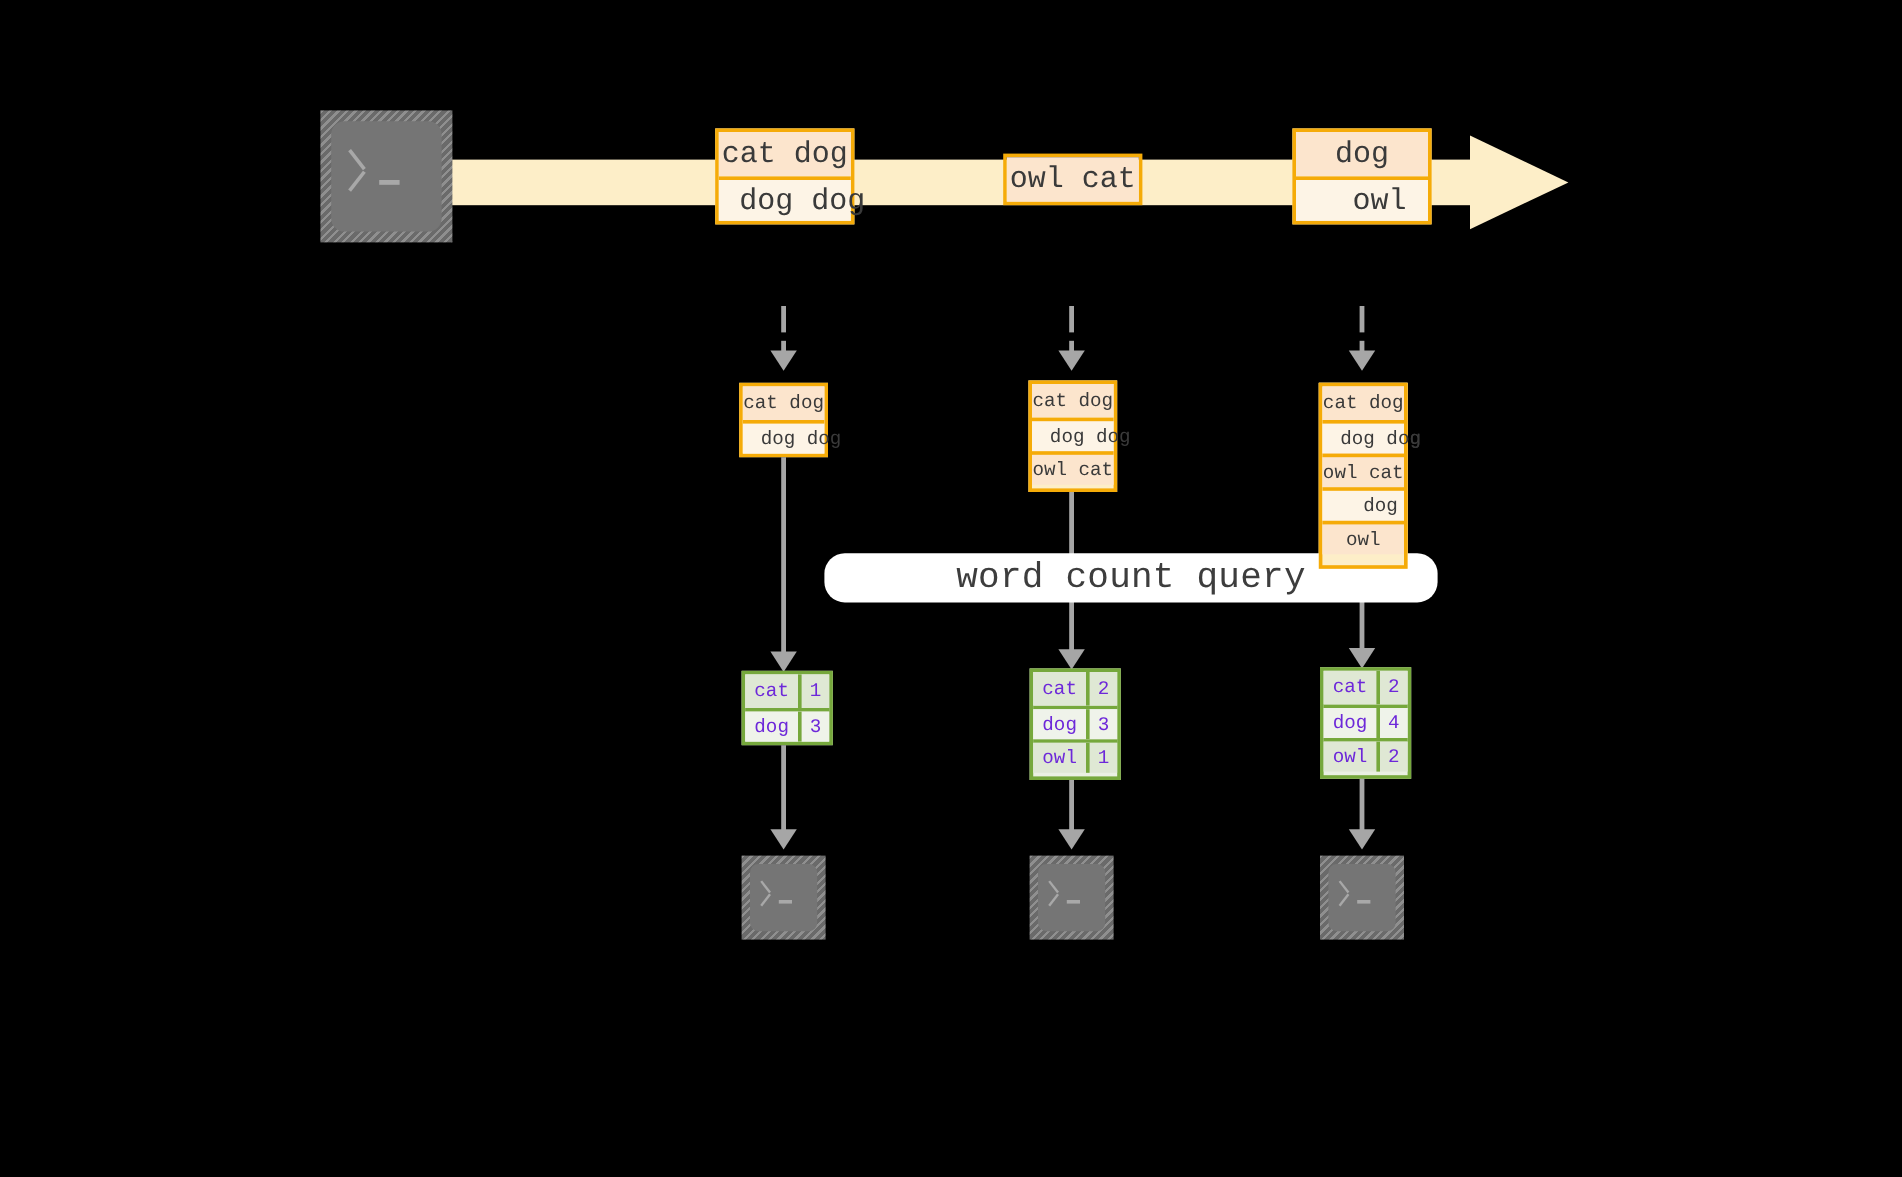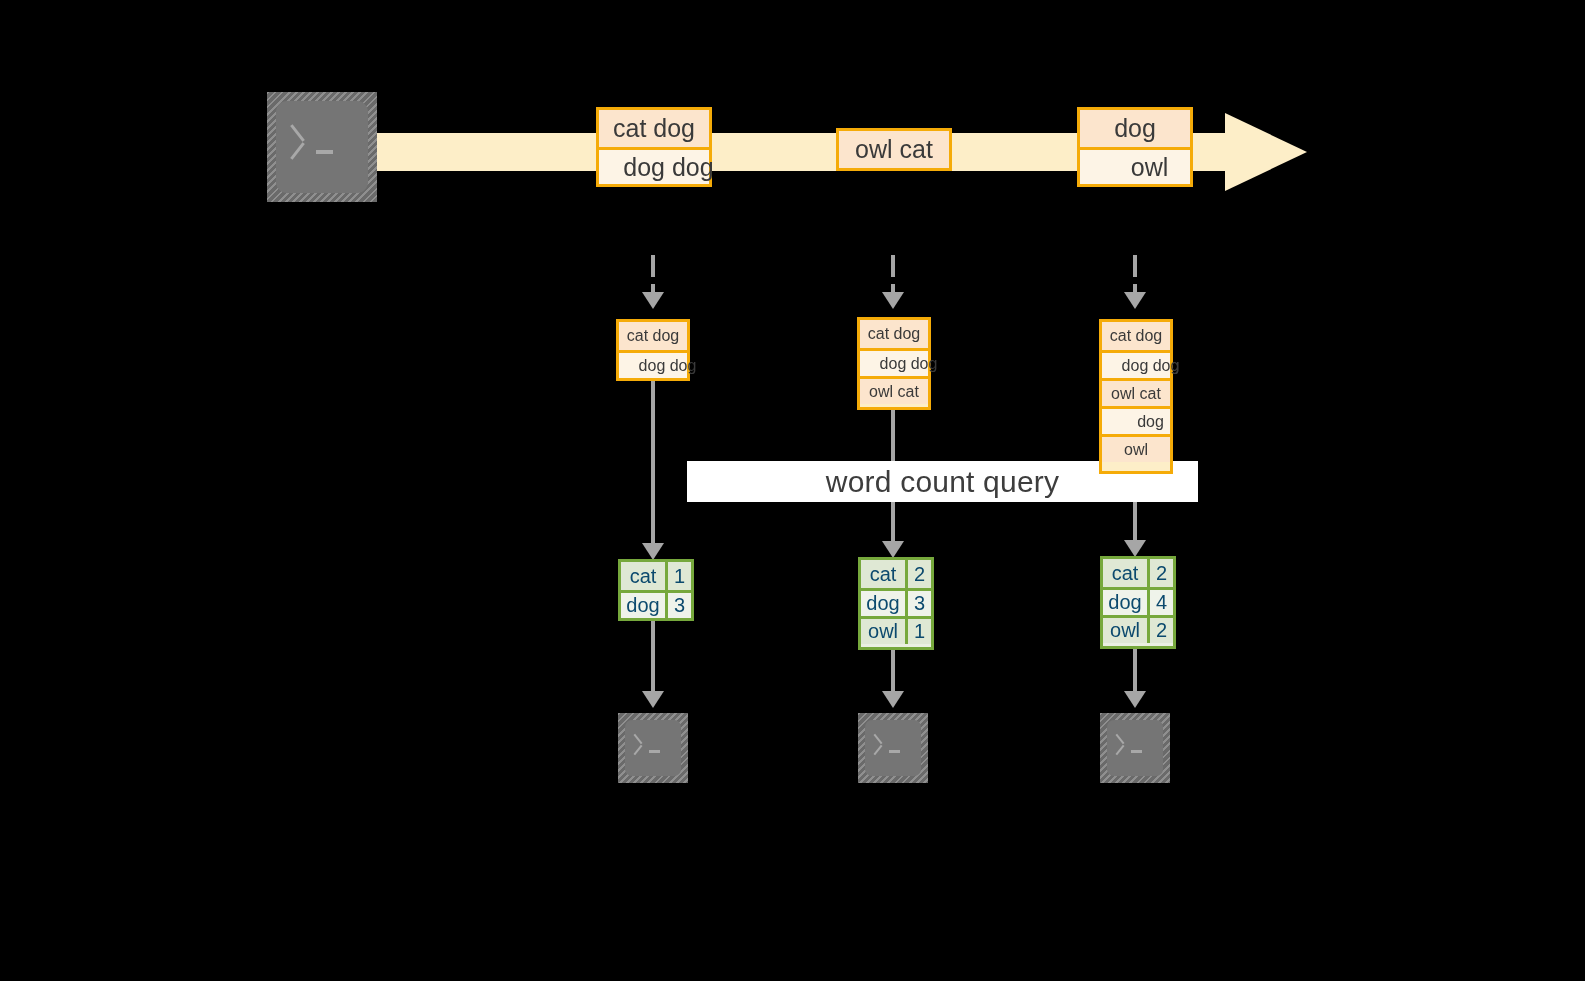--- a/index.html
+++ b/index.html
@@ -6,21 +6,21 @@
     margin: 0;
     padding: 0;
     background: #000000;
   }
   #stage {
     position: relative;
     width: 1585px;
     height: 981px;
     background: #000000;
     overflow: hidden;
-    font-family: Liberation Sans, sans-serif;
+    font-family: Liberation Mono, monospace;
   }
 
   
   .stream-band {
     position: absolute;
     left: 367px;
     top: 133px;
     width: 860px;
     height: 38px;
     background: #fdeec8;
@@ -123,22 +123,22 @@
     display: flex;
     box-sizing: border-box;
     height: 28px;
   }
   .tbl .trow + .trow { border-top: 3px solid #76a83c; }
   .tbl .tc {
     box-sizing: border-box;
     display: flex;
     align-items: center;
     justify-content: center;
-    font-size: 20px;
-    color: #0c4a6e;
+    font-size: 16px;
+    color: #6d28d9;
   }
   .tbl .tc.key { width: 48px; }
   .tbl .tc.val { width: 28px; border-left: 3px solid #76a83c; }
   .tbl .trow.dark  .tc { background: #dfe8d4; }
   .tbl .trow.light .tc { background: #eff3ea; }
 
   
   .vline {
     position: absolute;
     width: 4px;
@@ -162,20 +162,21 @@
   .banner {
     position: absolute;
     left: 687px;
     top: 461px;
     width: 511px;
     height: 41px;
     background: #ffffff;
     display: flex;
     align-items: center;
     justify-content: center;
+    border-radius: 17px;
   }
   .banner .label {
     font-size: 30px;
     color: #3d3d3d;
     white-space: nowrap;
     letter-spacing: 0.2px;
   }
 </style>
 </head>
 <body>

